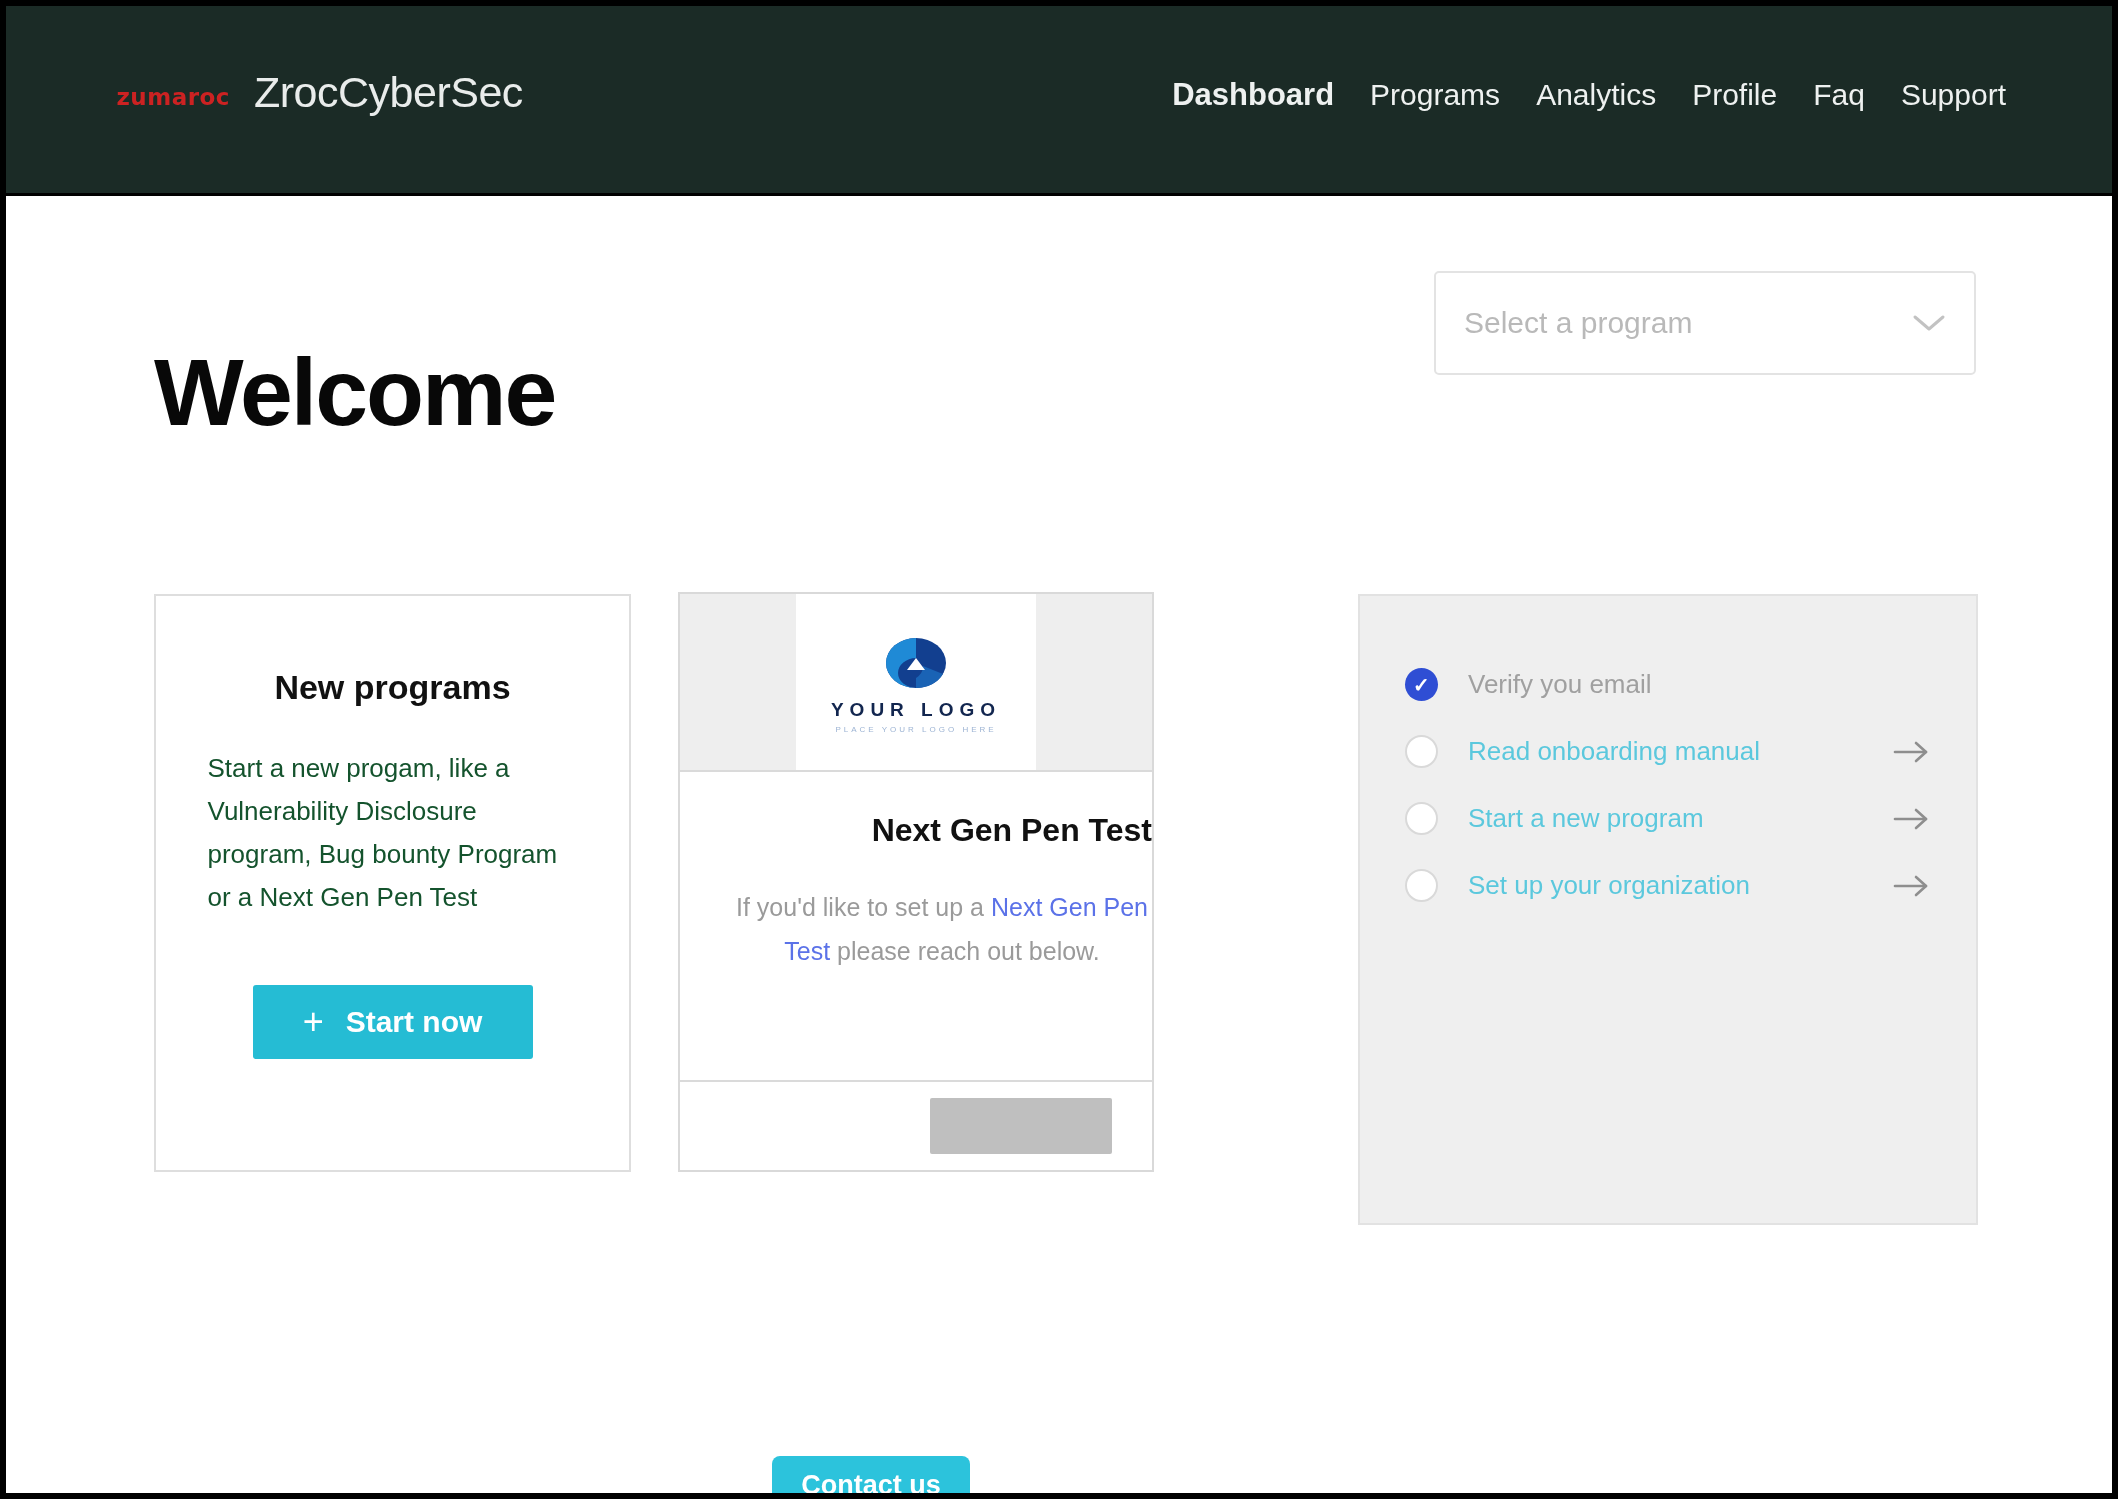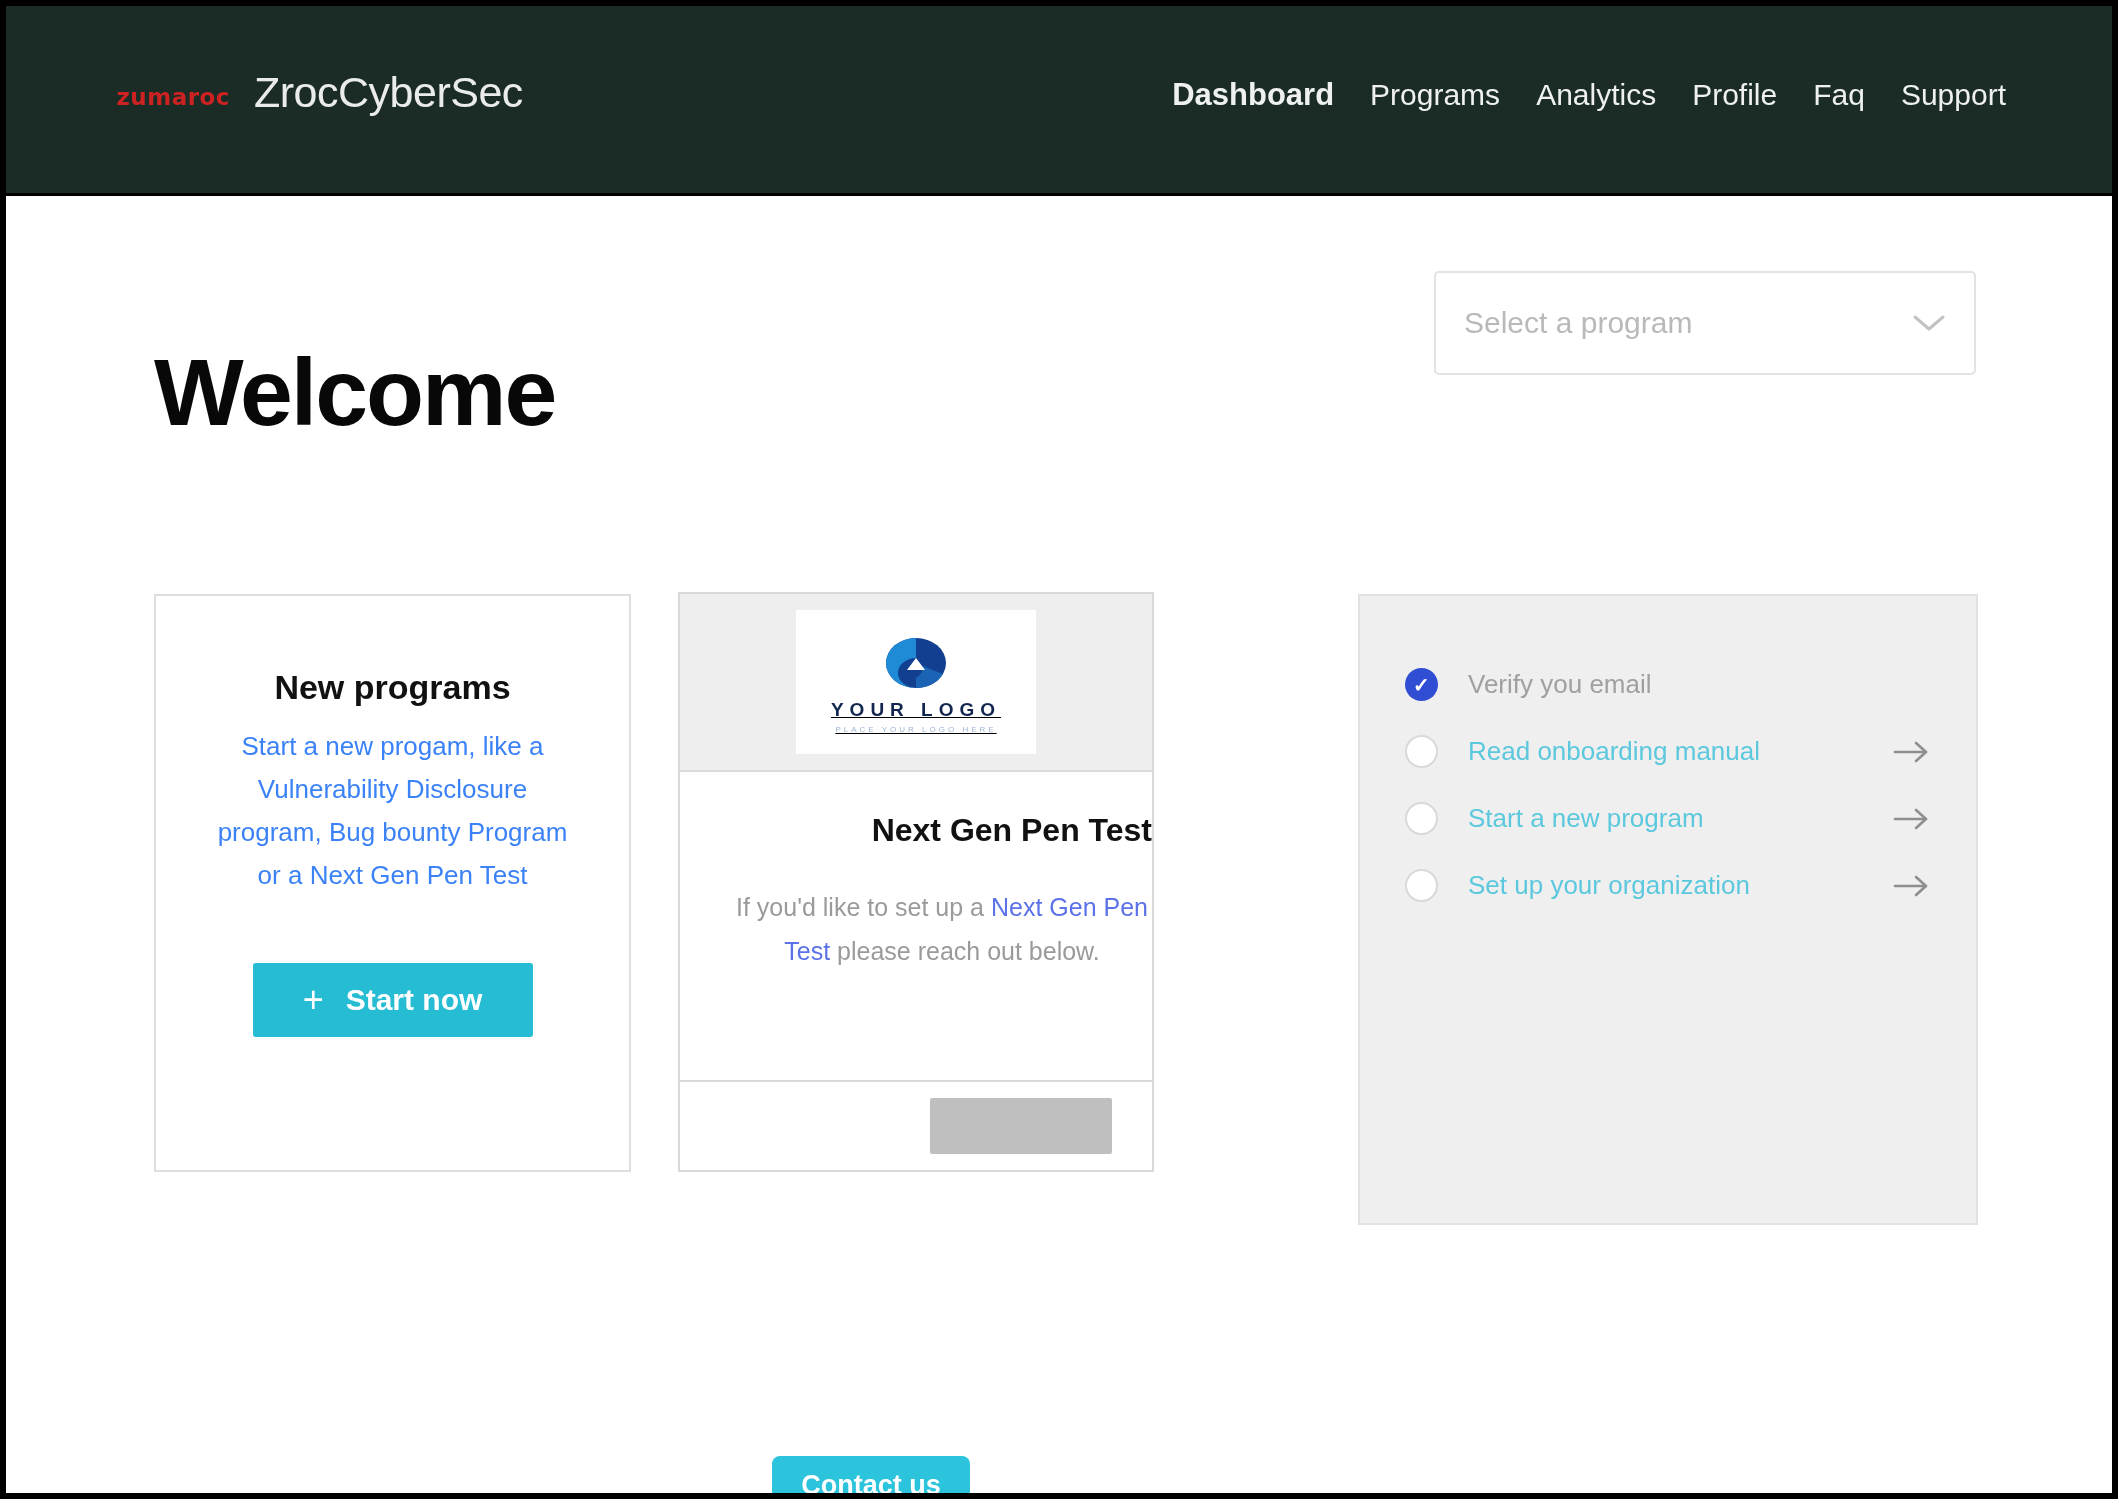--- a/index.html
+++ b/index.html
@@ -148,26 +148,25 @@
     flex-direction: column;
     align-items: center;
   }
   #card-new .card-title {
     margin-top: 72px;
     font-size: 34px;
     font-weight: 700;
     color: #111111;
   }
   #card-new .card-body {
-    margin-top: 18px;
+    margin-top: 40px;
     width: 370px;
-    text-align: center;
     font-size: 26px;
     line-height: 43px;
-    color: #3b82f6;
+    color: #14532d;
   }
   #start-now {
     margin-top: 66px;
     width: 280px;
     height: 74px;
     background: #25bcd4;
     border: none;
     border-radius: 3px;
     color: #ffffff;
     font-size: 30px;
@@ -200,28 +199,27 @@
   }
   #ngpt-logo-area {
     height: 176px;
     background: #eeeeee;
     display: flex;
     align-items: center;
     justify-content: center;
   }
   .logo-box {
     width: 240px;
-    height: 144px;
+    height: 176px;
     background: #ffffff;
     display: flex;
     flex-direction: column;
     align-items: center;
     justify-content: center;
     padding-top: 6px;
-    text-decoration: underline;
   }
   .logo-text {
     font-size: 19px;
     letter-spacing: 6px;
     color: #12264f;
     font-weight: 600;
     margin-top: 5px;
   }
   .logo-tagline {
     font-size: 8px;

